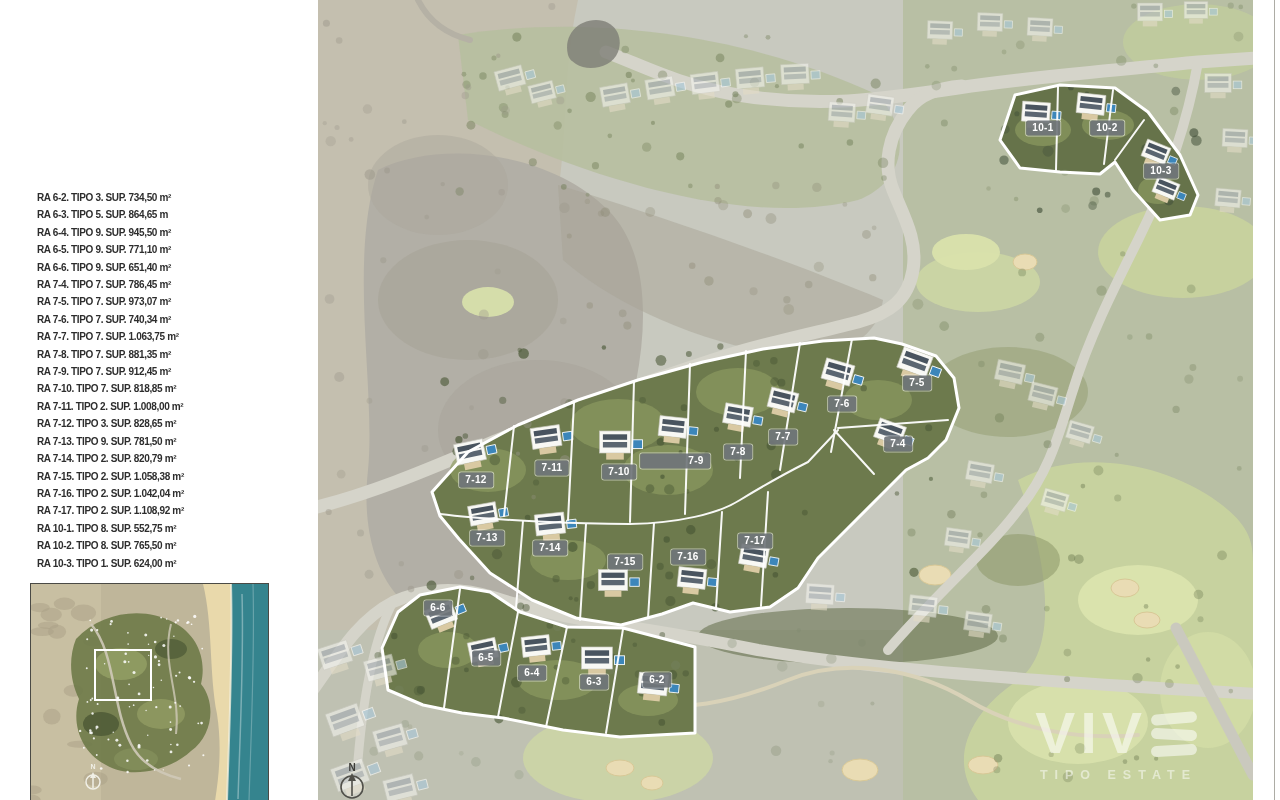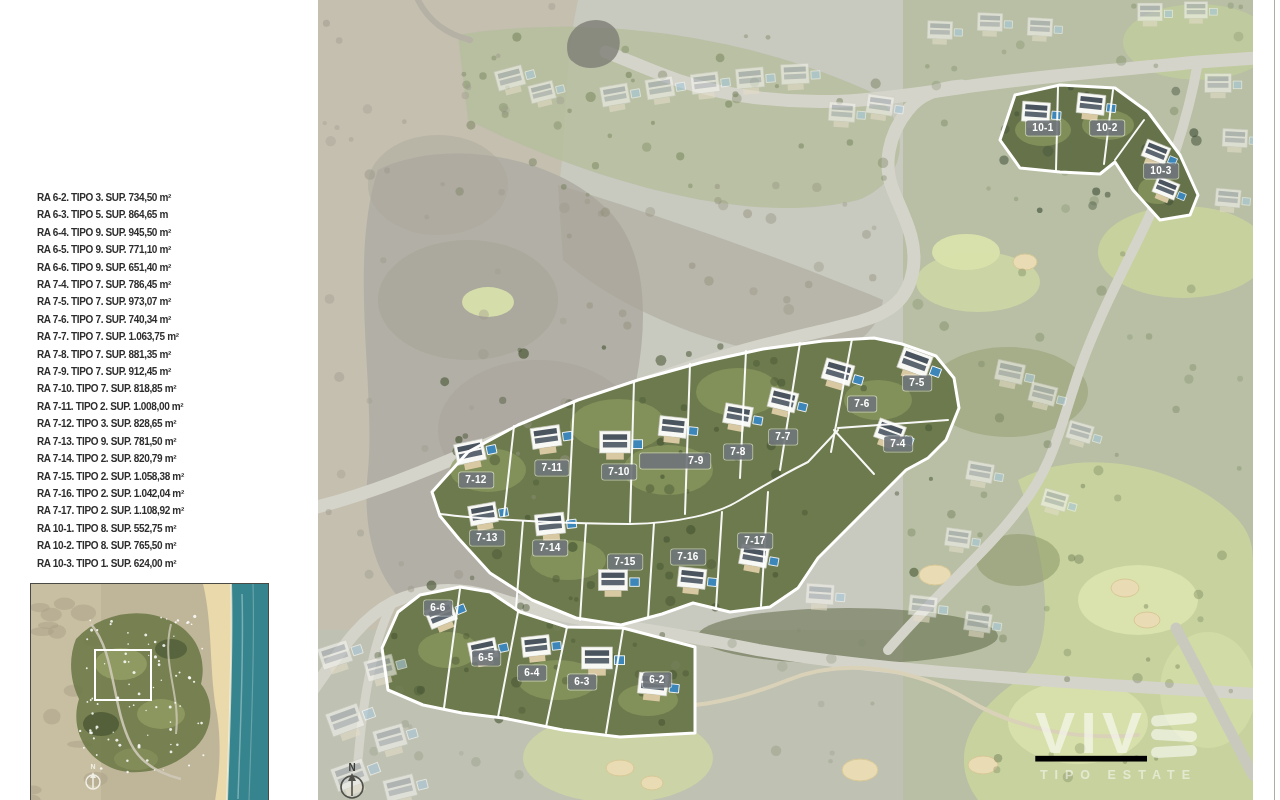--- a/index.html
+++ b/index.html
@@ -15,21 +15,21 @@
   .map{position:absolute;left:318px;top:0;width:935px;height:800px;}
   .map-border{position:absolute;left:318px;top:0;width:1px;height:800px;background:#8a887c;opacity:.6;}
   .right-line{position:absolute;left:1274px;top:0;width:1px;height:800px;background:#adaca5;}
   .chip{position:absolute;transform:translate(-50%,-50%);
         background:rgba(112,117,121,.92);color:#fff;
         font-weight:bold;font-size:10px;line-height:1;letter-spacing:.4px;
         padding:2px 6px 3px 6px;border-radius:2px;white-space:nowrap;
         box-shadow:0 0 0 1px rgba(255,255,255,.55);}
   
   .watermark{position:absolute;right:56px;bottom:18px;text-align:right;pointer-events:none;}
-  .vive-row{display:flex;align-items:flex-end;justify-content:flex-end;text-decoration:underline;}
+  .vive-row{display:flex;align-items:flex-start;justify-content:flex-end;}
   .vive-prefix{font-size:60px;font-weight:bold;letter-spacing:5px;line-height:.85;
         color:rgba(255,255,255,.55);transform:scaleY(.95);}
   .vive-e{display:inline-flex;flex-direction:column;justify-content:flex-start;margin-left:4px;padding-top:2px;}
   .vive-e i{display:block;width:46px;height:11px;background:rgba(255,255,255,.55);border-radius:6px;margin:2.5px 0;}
   .vive-e i:nth-child(1){transform:rotate(-5deg);}
   .vive-e i:nth-child(2){transform:rotate(3deg);}
   .vive-e i:nth-child(3){transform:rotate(-3deg);}
   .vive-tag{font-size:12.5px;font-weight:bold;letter-spacing:7px;margin-top:9px;color:rgba(255,255,255,.5);}
 </style>
 </head>
@@ -1001,37 +1001,37 @@
         <path d="M34,773 L30,781 L38,781 Z" fill="#50504a"></path>
         <text x="34" y="771" text-anchor="middle" font-size="10" font-weight="bold" fill="#3c3c38">N</text>
       </g>
     </svg>
 
     <div id="chips">
         <div class="chip" style="left: 725px; top: 128px; background: rgba(112, 117, 121, 0.92);">10-1</div>
         <div class="chip" style="left: 789px; top: 128px; background: rgba(112, 117, 121, 0.92);">10-2</div>
         <div class="chip" style="left: 843px; top: 171px; background: rgba(112, 117, 121, 0.92);">10-3</div>
         <div class="chip" style="left: 599px; top: 383px; background: rgba(112, 117, 121, 0.92);">7-5</div>
-        <div class="chip" style="left: 544px; top: 404px; background: rgba(112, 117, 121, 0.92);">7-6</div>
+        <div class="chip" style="left: 524px; top: 404px; background: rgba(112, 117, 121, 0.92);">7-6</div>
         <div class="chip" style="left: 465px; top: 437px; background: rgba(112, 117, 121, 0.92);">7-7</div>
         <div class="chip" style="left: 580px; top: 444px; background: rgba(112, 117, 121, 0.92);">7-4</div>
         <div class="chip" style="left: 420px; top: 452px; background: rgba(112, 117, 121, 0.92);">7-8</div>
         <div class="chip" style="left: 357px; top: 461px; background: rgba(112, 117, 121, 0.92); padding-left: 48px;">7-9</div>
         <div class="chip" style="left: 301px; top: 472px; background: rgba(112, 117, 121, 0.92);">7-10</div>
         <div class="chip" style="left: 234px; top: 468px; background: rgba(112, 117, 121, 0.92);">7-11</div>
         <div class="chip" style="left: 158px; top: 480px; background: rgba(112, 117, 121, 0.92);">7-12</div>
         <div class="chip" style="left: 169px; top: 538px; background: rgba(112, 117, 121, 0.92);">7-13</div>
         <div class="chip" style="left: 232px; top: 548px; background: rgba(112, 117, 121, 0.92);">7-14</div>
         <div class="chip" style="left: 307px; top: 562px; background: rgba(112, 117, 121, 0.92);">7-15</div>
         <div class="chip" style="left: 370px; top: 557px; background: rgba(112, 117, 121, 0.92);">7-16</div>
         <div class="chip" style="left: 437px; top: 541px; background: rgba(112, 117, 121, 0.92);">7-17</div>
         <div class="chip" style="left: 120px; top: 608px; background: rgba(112, 117, 121, 0.92);">6-6</div>
         <div class="chip" style="left: 168px; top: 658px; background: rgba(112, 117, 121, 0.92);">6-5</div>
         <div class="chip" style="left: 214px; top: 673px; background: rgba(112, 117, 121, 0.92);">6-4</div>
-        <div class="chip" style="left: 264px; top: 682px; background: rgba(112, 117, 121, 0.92);">6-3</div>
+        <div class="chip" style="left: 276px; top: 682px; background: rgba(112, 117, 121, 0.92);">6-3</div>
         <div class="chip" style="left: 339px; top: 680px; background: rgba(112, 117, 121, 0.92);">6-2</div>
       </div>
 
     
     <div class="watermark">
       <div class="vive-row">
         <span class="vive-prefix">VIV</span>
         <span class="vive-e">
             <i></i>
             <i></i>

